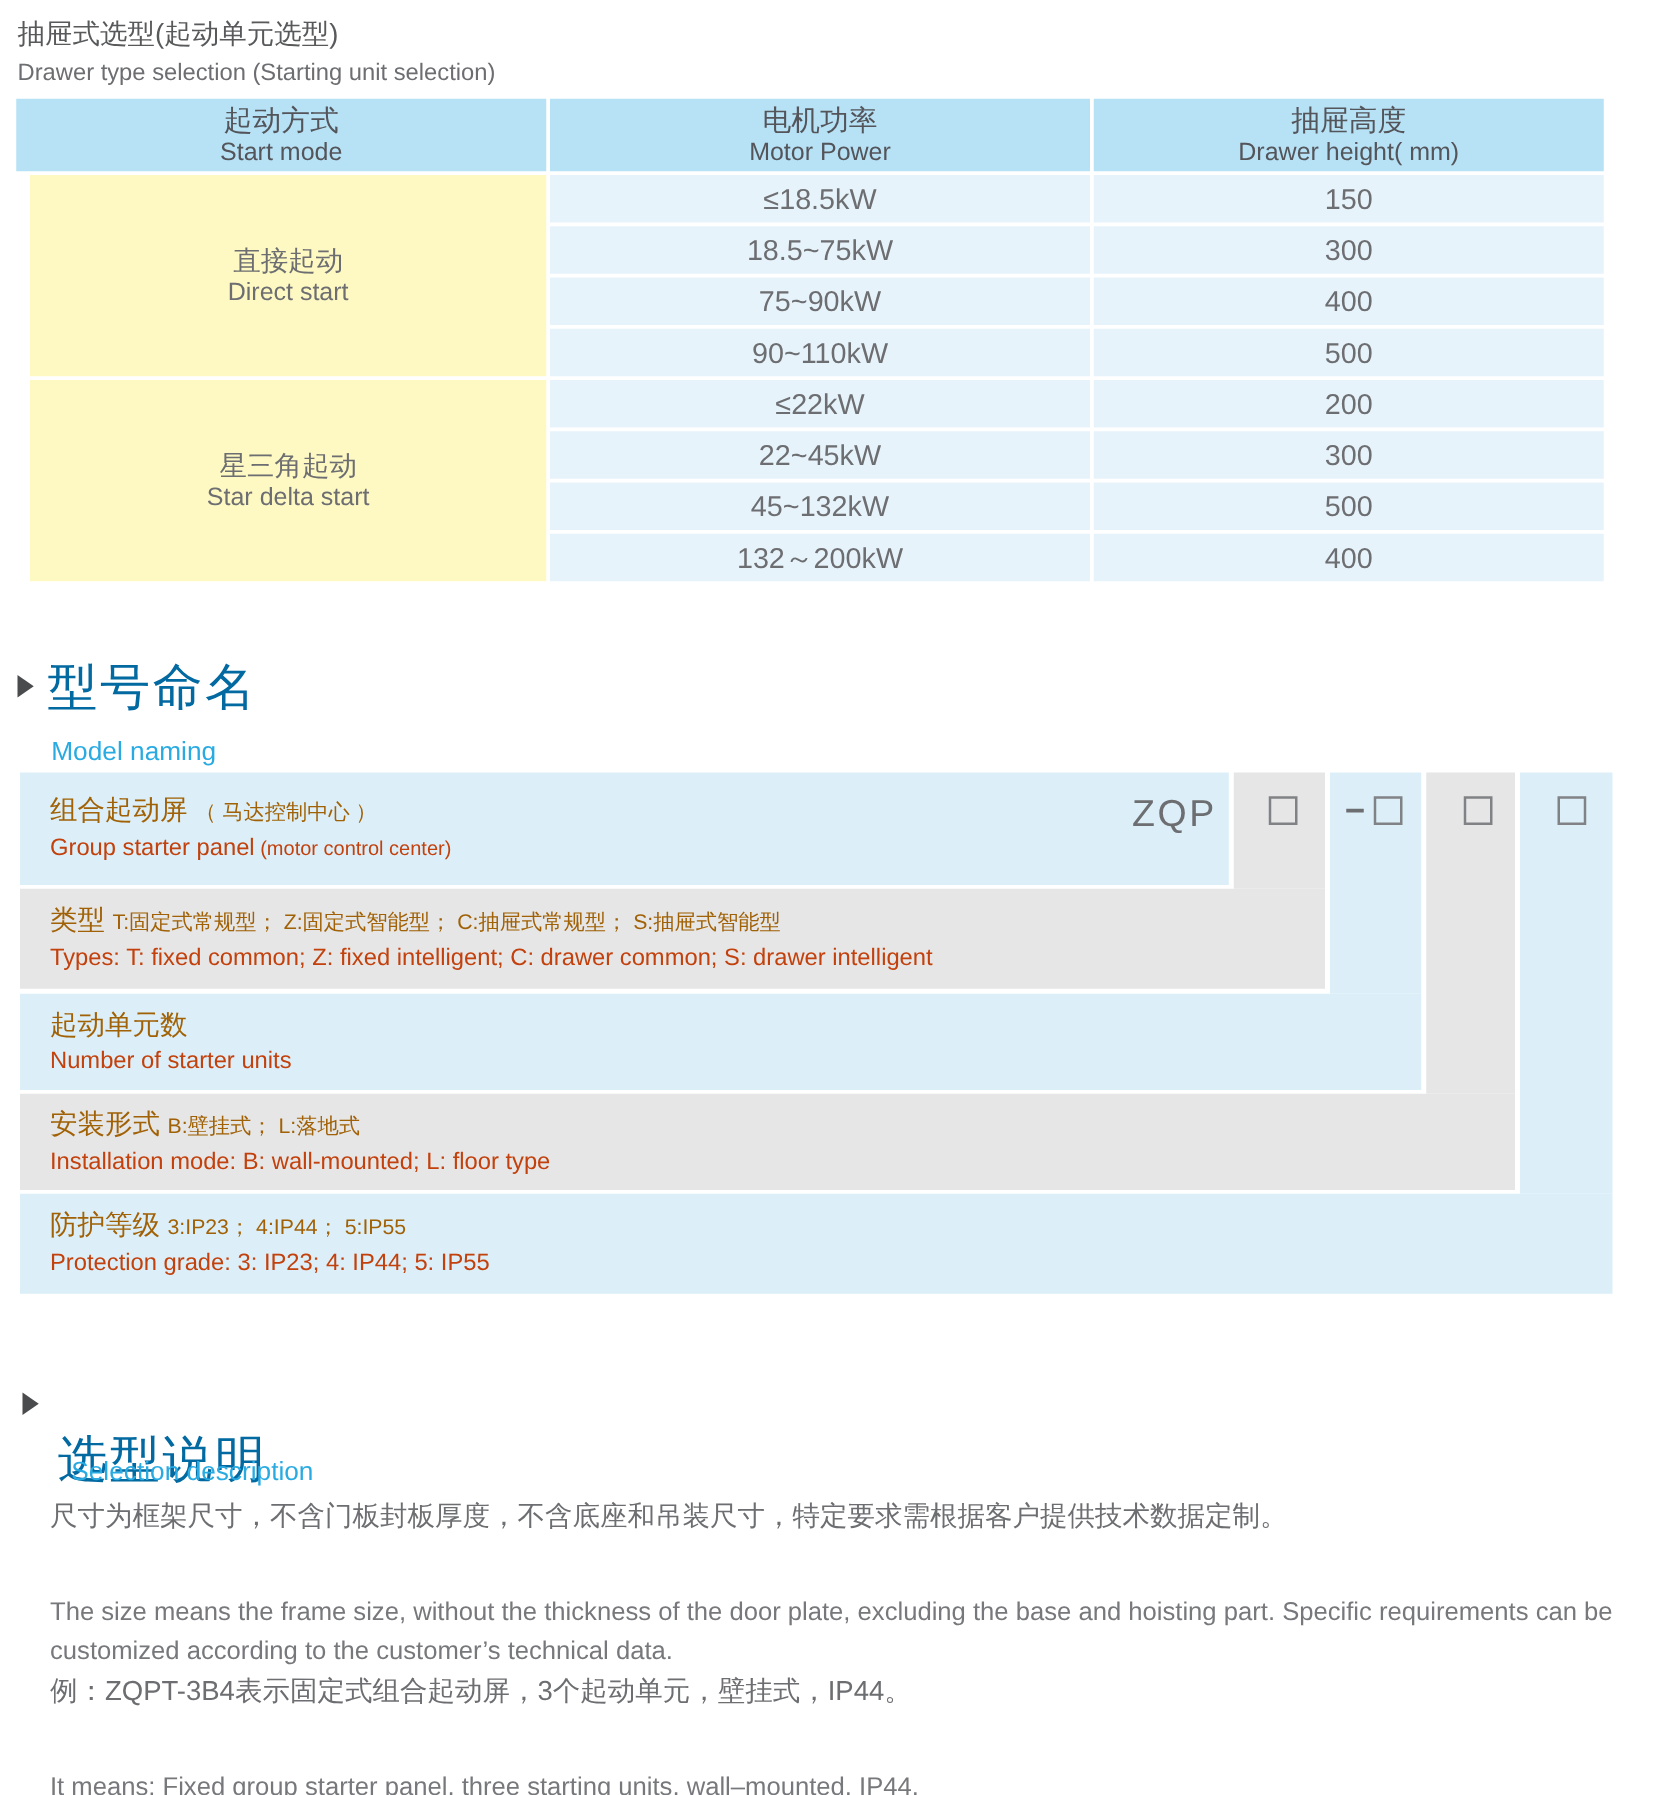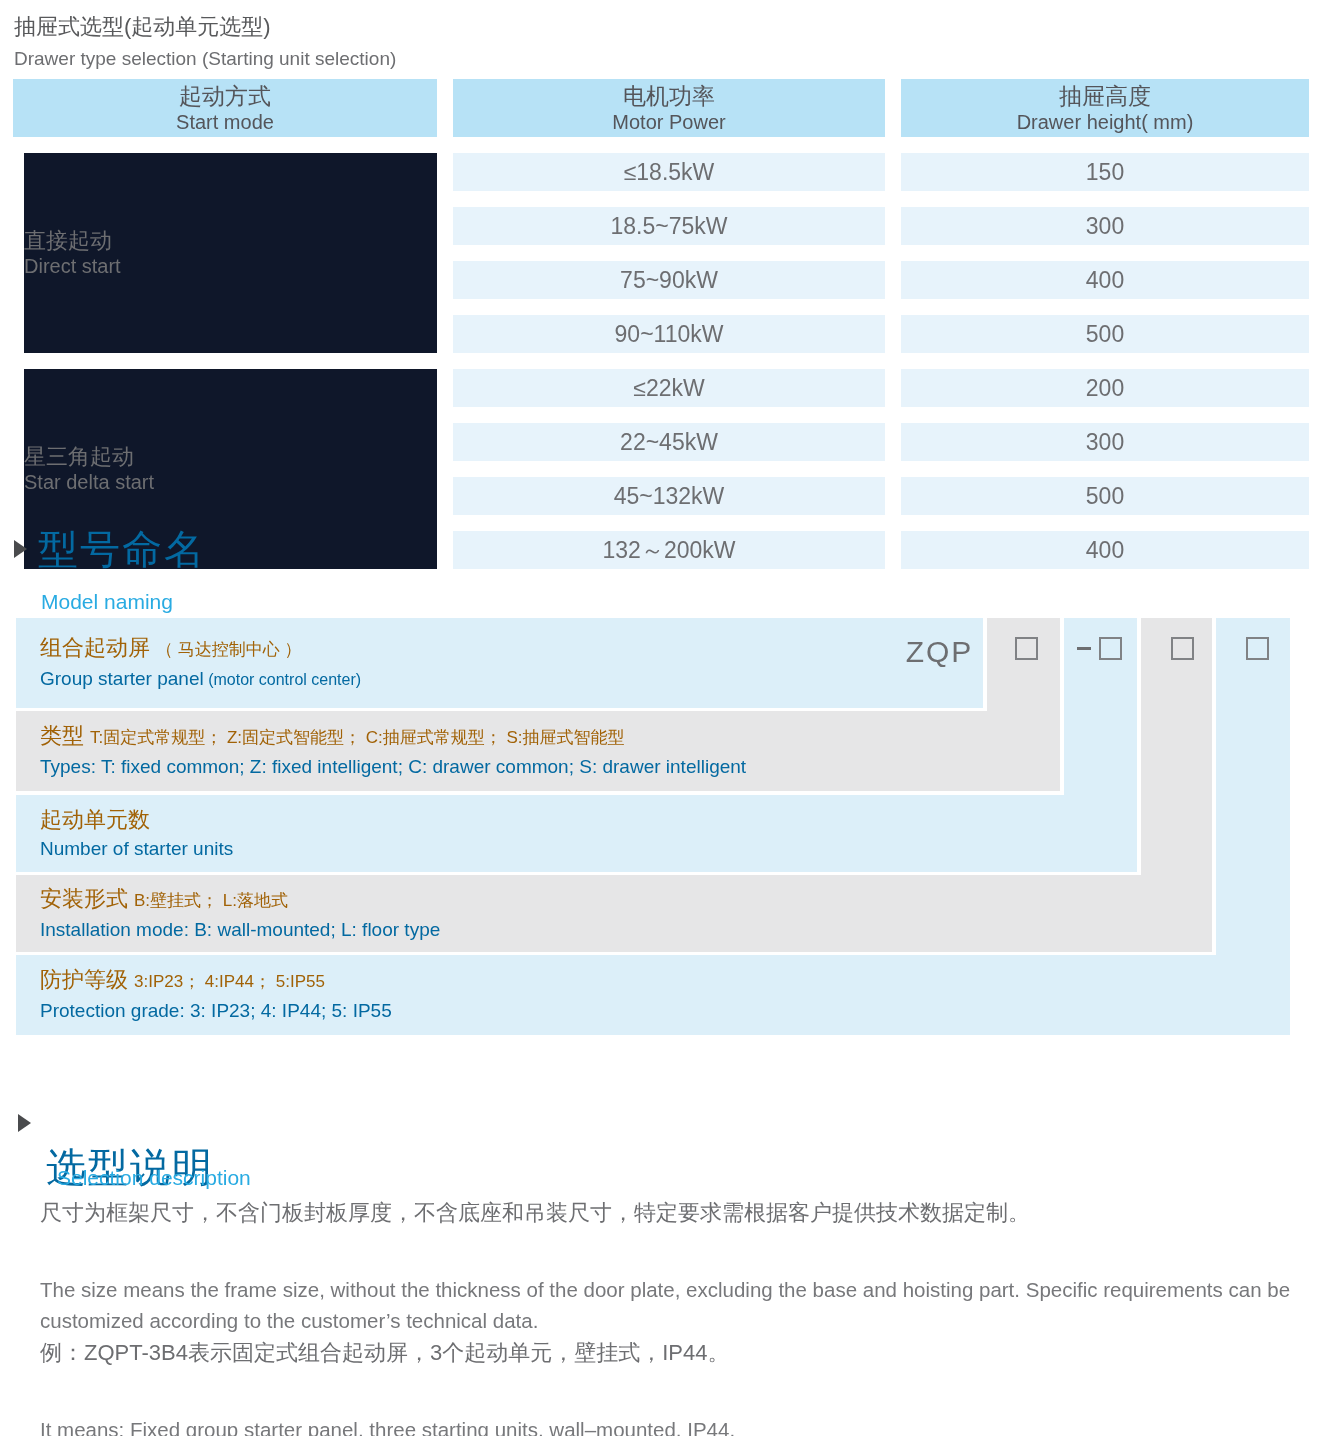--- a/index.html
+++ b/index.html
@@ -11,30 +11,30 @@
   .doc-title { position: absolute; left: 14px; top: 12px; }
   .doc-title .t-cn { font-size: 22px; color: #58595b; }
   .doc-title .t-en { font-size: 19px; color: #6d6e71; margin-top: 6px; }
 
   
   .sel-table {
     position: absolute; left: 13px; top: 79px;
     display: grid;
     grid-template-columns: 424px 432px 408px;
     grid-template-rows: 58px repeat(8, 38px);
-    gap: 16px;
+    gap: 3px;
   }
   .th {
     background: #b7e2f6; color: #54555a; text-align: center;
     display: flex; flex-direction: column; justify-content: center;
   }
   .th-cn { font-size: 23px; line-height: 27px; }
   .th-en { font-size: 20px; line-height: 24px; }
   .tg {
-    background: #0f172a; color: #6d6e71; 
+    background: #fef9c3; color: #6d6e71; text-align: center;
     grid-row: span 4;
     display: flex; flex-direction: column; justify-content: center; margin-left: 11px;
   }
   .tg-cn { font-size: 22px; line-height: 27px; }
   .tg-en { font-size: 20px; line-height: 25px; }
   .td {
     background: #e7f3fb; color: #6d6e71; font-size: 23px;
     display: flex; align-items: center; justify-content: center;
   }
   .tri {
@@ -46,21 +46,21 @@
   .sec-cn { position: absolute; font-size: 40px; color: #0369a1; letter-spacing: 2px; white-space: nowrap; }
   .sec-en { position: absolute; font-size: 21px; color: #29abe2; white-space: nowrap; }
 
   
   .diagram { position: absolute; left: 16px; top: 618px; width: 1274px; height: 417px; }
   .band { position: absolute; left: 0; display: flex; flex-direction: column; justify-content: center; padding-left: 24px; }
   .band.blue { background: #dceff9; }
   .band.gray { background: #e6e6e7; }
   .band .l-cn { font-size: 22px; color: #a16207; line-height: 30px; white-space: nowrap; }
   .band .l-cn .detail { font-size: 17px; margin-left: 6px; }
-  .band .l-en { font-size: 19px; color: #0369a1; line-height: 28px; white-space: nowrap; }
+  .band .l-en { font-size: 19px; color: #c2410c; line-height: 28px; white-space: nowrap; }
   .band .l-en .detail { font-size: 16px; }
   .r1 { top: 0;    height: 90px; width: 967px; }
   .r2 { top: 93px;  height: 80px; width: 1044px; }
   .r3 { top: 177px; height: 77px; width: 1121px; }
   .r4 { top: 257px; height: 77px; width: 1196px; }
   .r5 { top: 337px; height: 80px; width: 1274px; }
   .col { position: absolute; top: 0; }
   .col.blue { background: #dceff9; }
   .col.gray { background: #e6e6e7; }
   .c1 { left: 971px;  width: 73px; height: 93px; }

